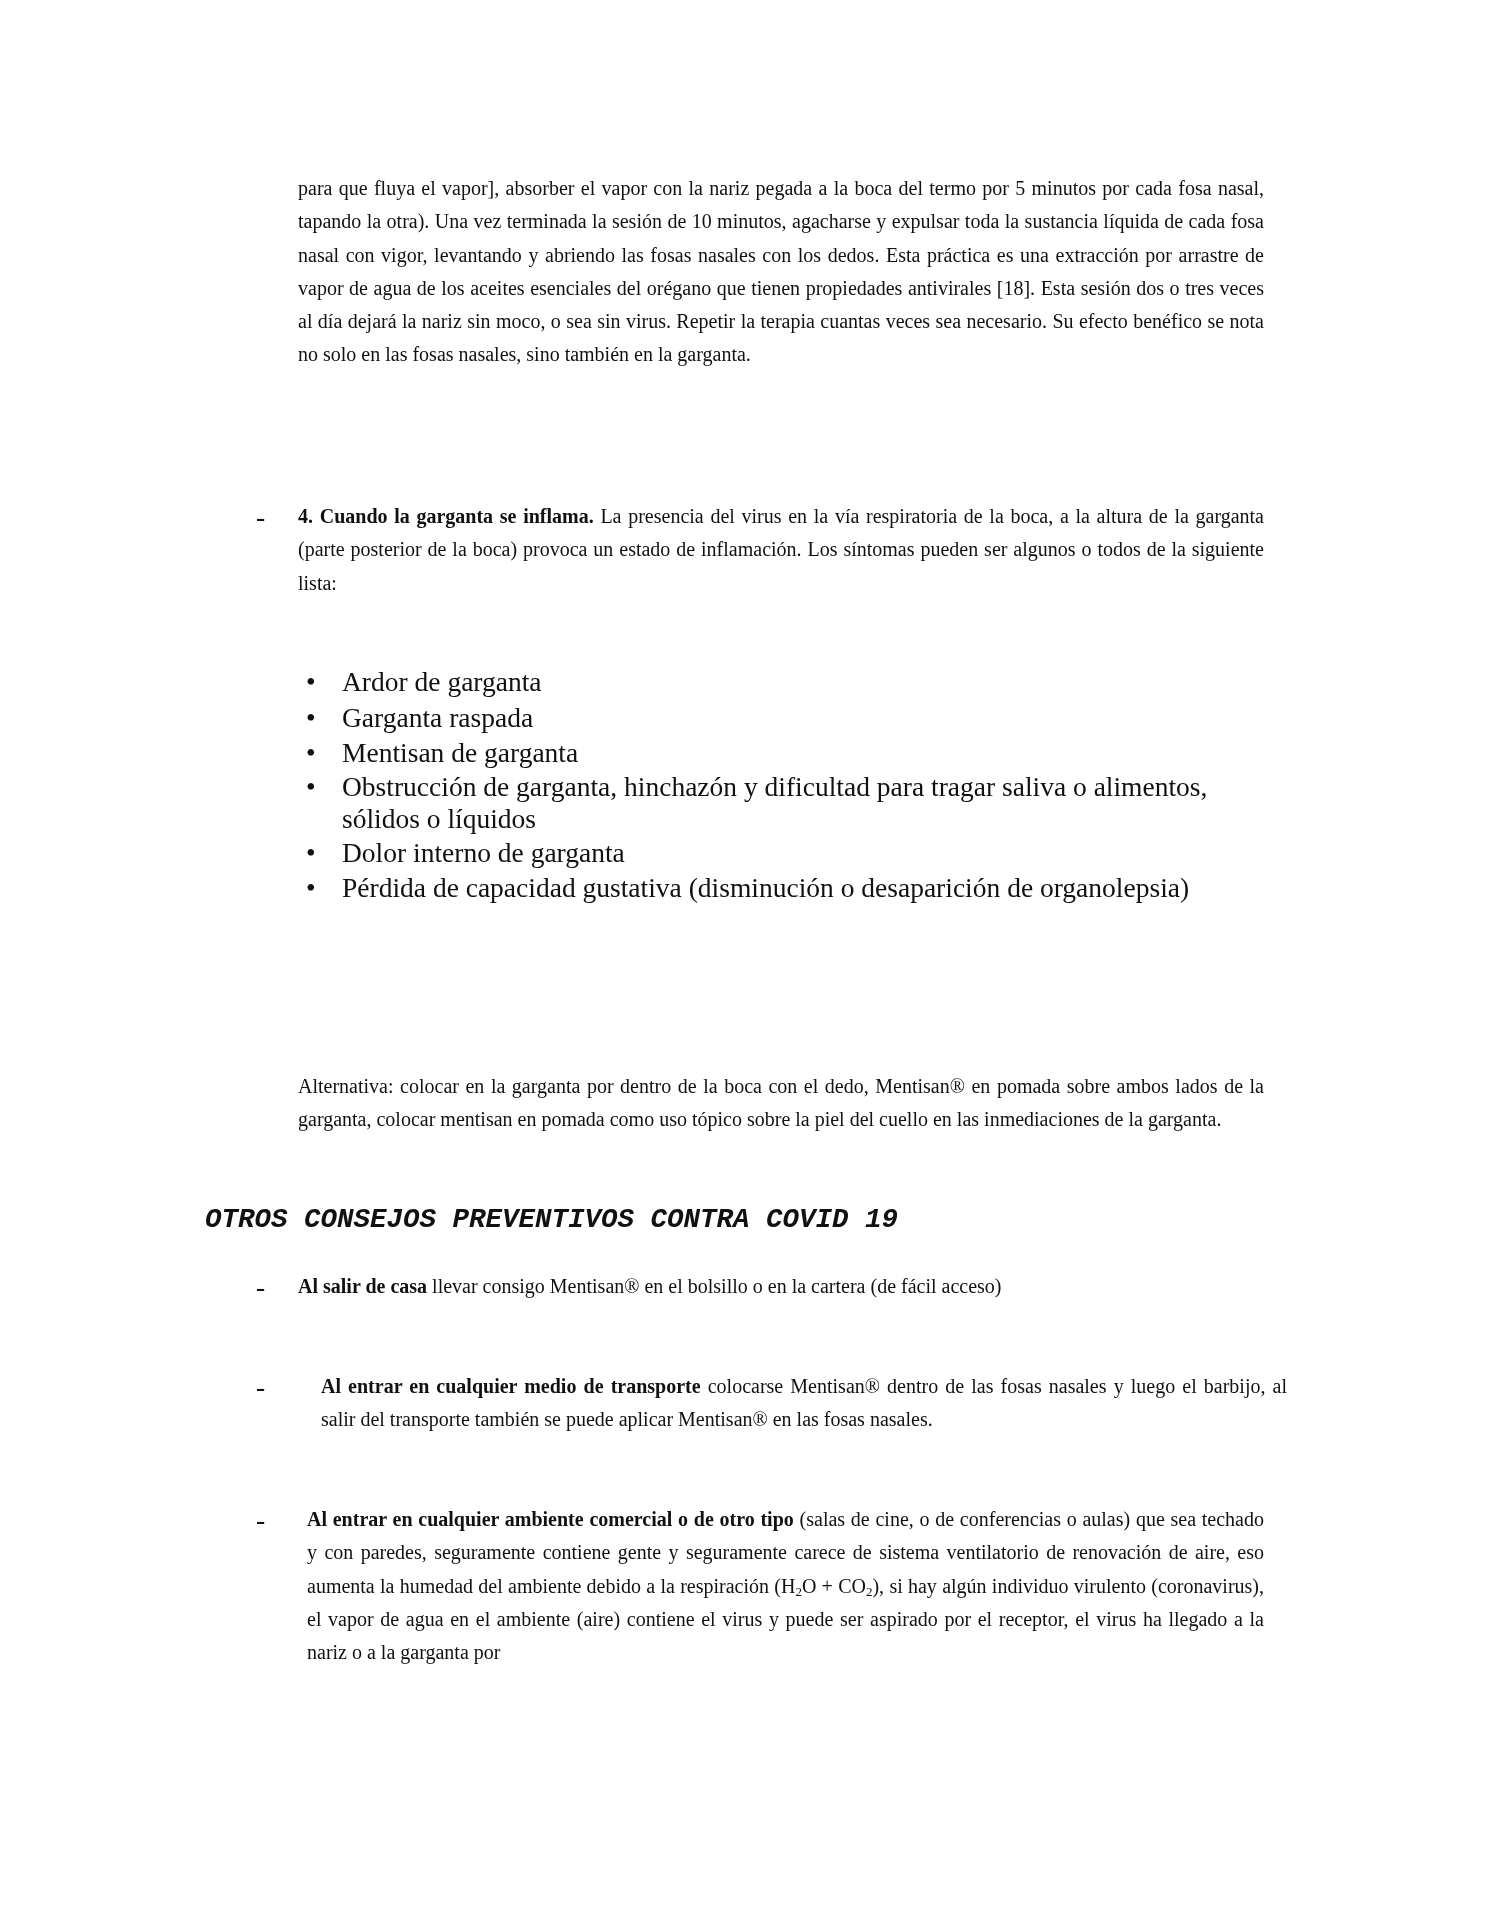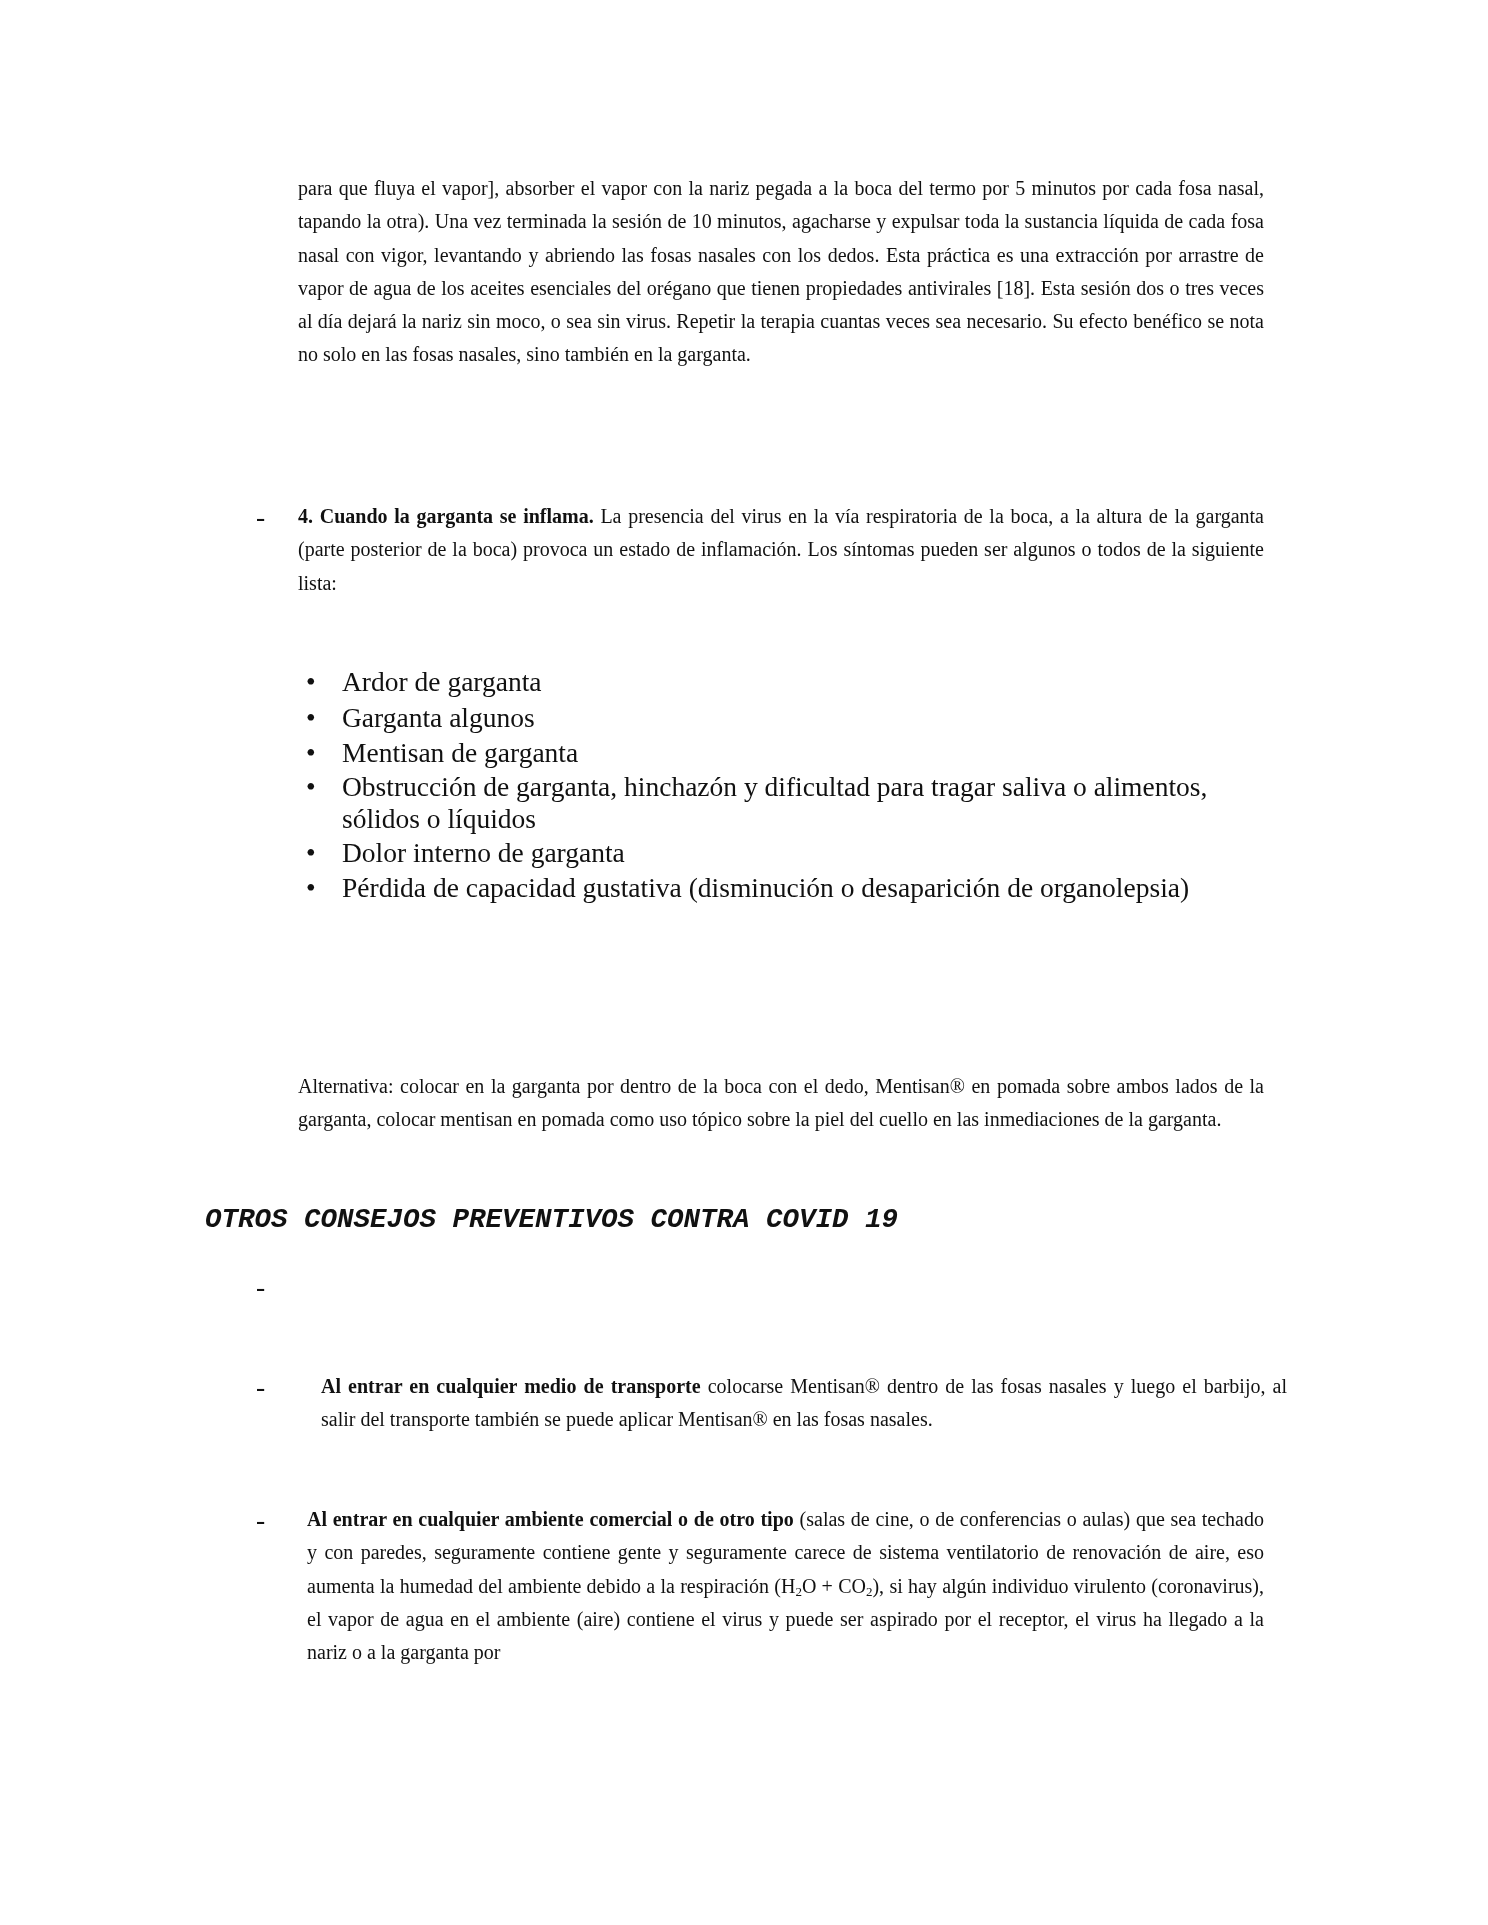--- a/index.html
+++ b/index.html
@@ -23,32 +23,33 @@
 
 <div class="page">
 
   <p class="p" style="top:172px;">para que fluya el vapor], absorber el vapor con la nariz pegada a la boca del termo por 5 minutos por cada fosa nasal, tapando la otra). Una vez terminada la sesión de 10 minutos, agacharse y expulsar toda la sustancia líquida de cada fosa nasal con vigor, levantando y abriendo las fosas nasales con los dedos. Esta práctica es una extracción por arrastre de vapor de agua de los aceites esenciales del orégano que tienen propiedades antivirales [18]. Esta sesión dos o tres veces al día dejará la nariz sin moco, o sea sin virus. Repetir la terapia cuantas veces sea necesario. Su efecto benéfico se nota no solo en las fosas nasales, sino también en la garganta.</p>
 
   <span class="dash" style="top:500px;">-</span>
   <p class="p" style="top:500px;"><span class="b">4. Cuando la garganta se inflama.</span><span> La presencia del virus en la vía respiratoria de la boca, a la altura de la garganta (parte posterior de la boca) provoca un estado de inflamación. Los síntomas pueden ser algunos o todos de la siguiente lista:</span></p>
 
   <ul class="bullets" style="top:664px;">
     <li><span class="dot">•</span><span>Ardor de garganta</span></li>
-    <li><span class="dot">•</span><span>Garganta algunos</span></li>
+    <li><span class="dot">•</span><span>Garganta raspada</span></li>
     <li><span class="dot">•</span><span>Mentisan de garganta</span></li>
     <li style="line-height:32px;"><span class="dot">•</span><span>Obstrucción de garganta, hinchazón y dificultad para tragar saliva o alimentos, sólidos o líquidos</span></li>
     <li><span class="dot">•</span><span>Dolor interno de garganta</span></li>
     <li><span class="dot">•</span><span>Pérdida de capacidad gustativa (disminución o desaparición de organolepsia)</span></li>
   </ul>
 
   <p class="p" style="top:1070px;">Alternativa: colocar en la garganta por dentro de la boca con el dedo, Mentisan® en pomada sobre ambos lados de la garganta, colocar mentisan en pomada como uso tópico sobre la piel del cuello en las inmediaciones de la garganta.</p>
 
   <h2 class="heading">OTROS CONSEJOS PREVENTIVOS CONTRA COVID 19</h2>
 
   <span class="dash" style="top:1270px;">-</span>
+  <p class="p" style="top:1270px;"><span class="b">Al salir de casa</span><span> llevar consigo Mentisan® en el bolsillo o en la cartera (de fácil acceso)</span></p>
 
   <span class="dash" style="top:1370px;">-</span>
   <p class="p" style="top:1370px;margin-left:23px;"><span class="b">Al entrar en cualquier medio de transporte</span><span> colocarse Mentisan® dentro de las fosas nasales y luego el barbijo, al salir del transporte también se puede aplicar Mentisan® en las fosas nasales.</span></p>
 
   <span class="dash" style="top:1503px;">-</span>
   <p class="p" style="top:1503px; left:307px; width:957px;"><span class="b">Al entrar en cualquier ambiente comercial o de otro tipo</span><span> (salas de cine, o de conferencias o aulas) que sea techado y con paredes, seguramente contiene gente y seguramente carece de sistema ventilatorio de renovación de aire, eso aumenta la humedad del ambiente debido a la respiración (</span><span>H</span><sub>2</sub><span>O + CO</span><sub>2</sub><span>), si hay algún individuo virulento (coronavirus), el vapor de agua en el ambiente (aire) contiene el virus y puede ser aspirado por el receptor, el virus ha llegado a la nariz o a la garganta por</span></p>
 
 </div>
 
 </body></html>

